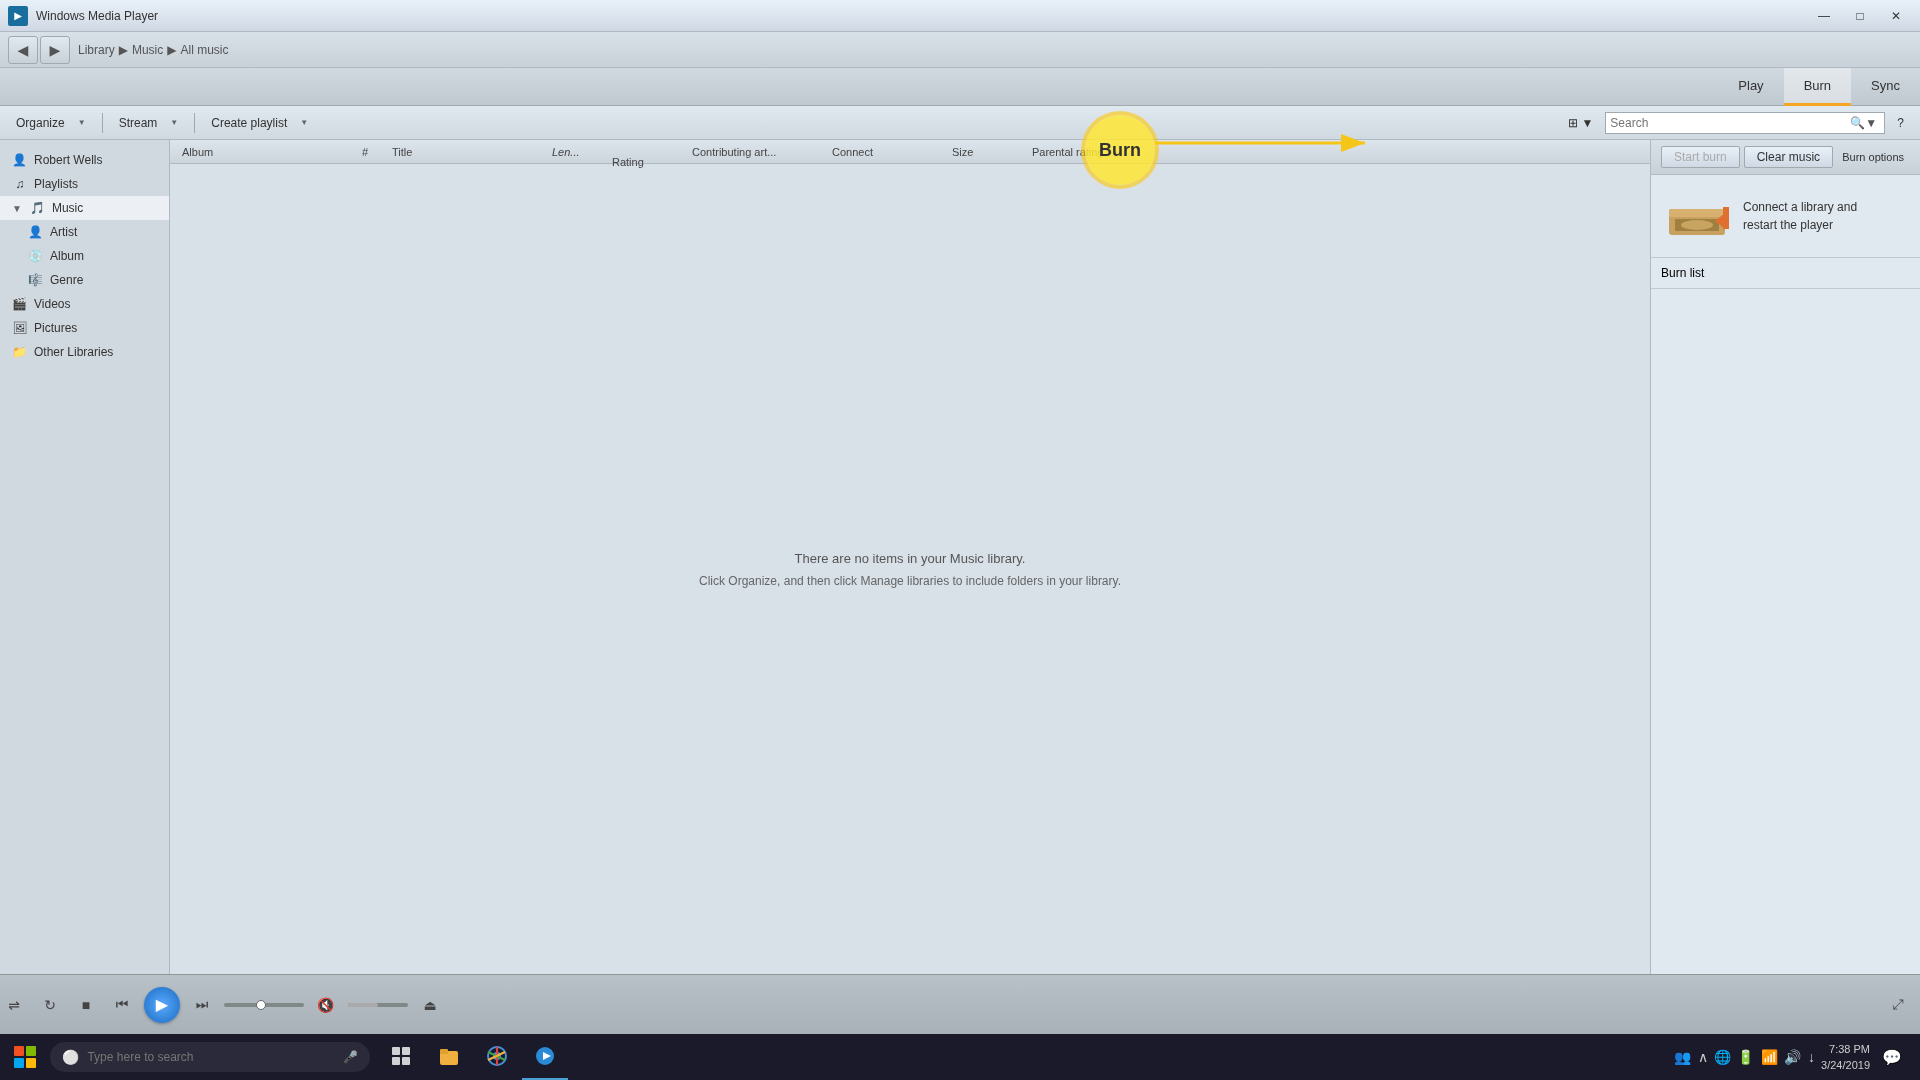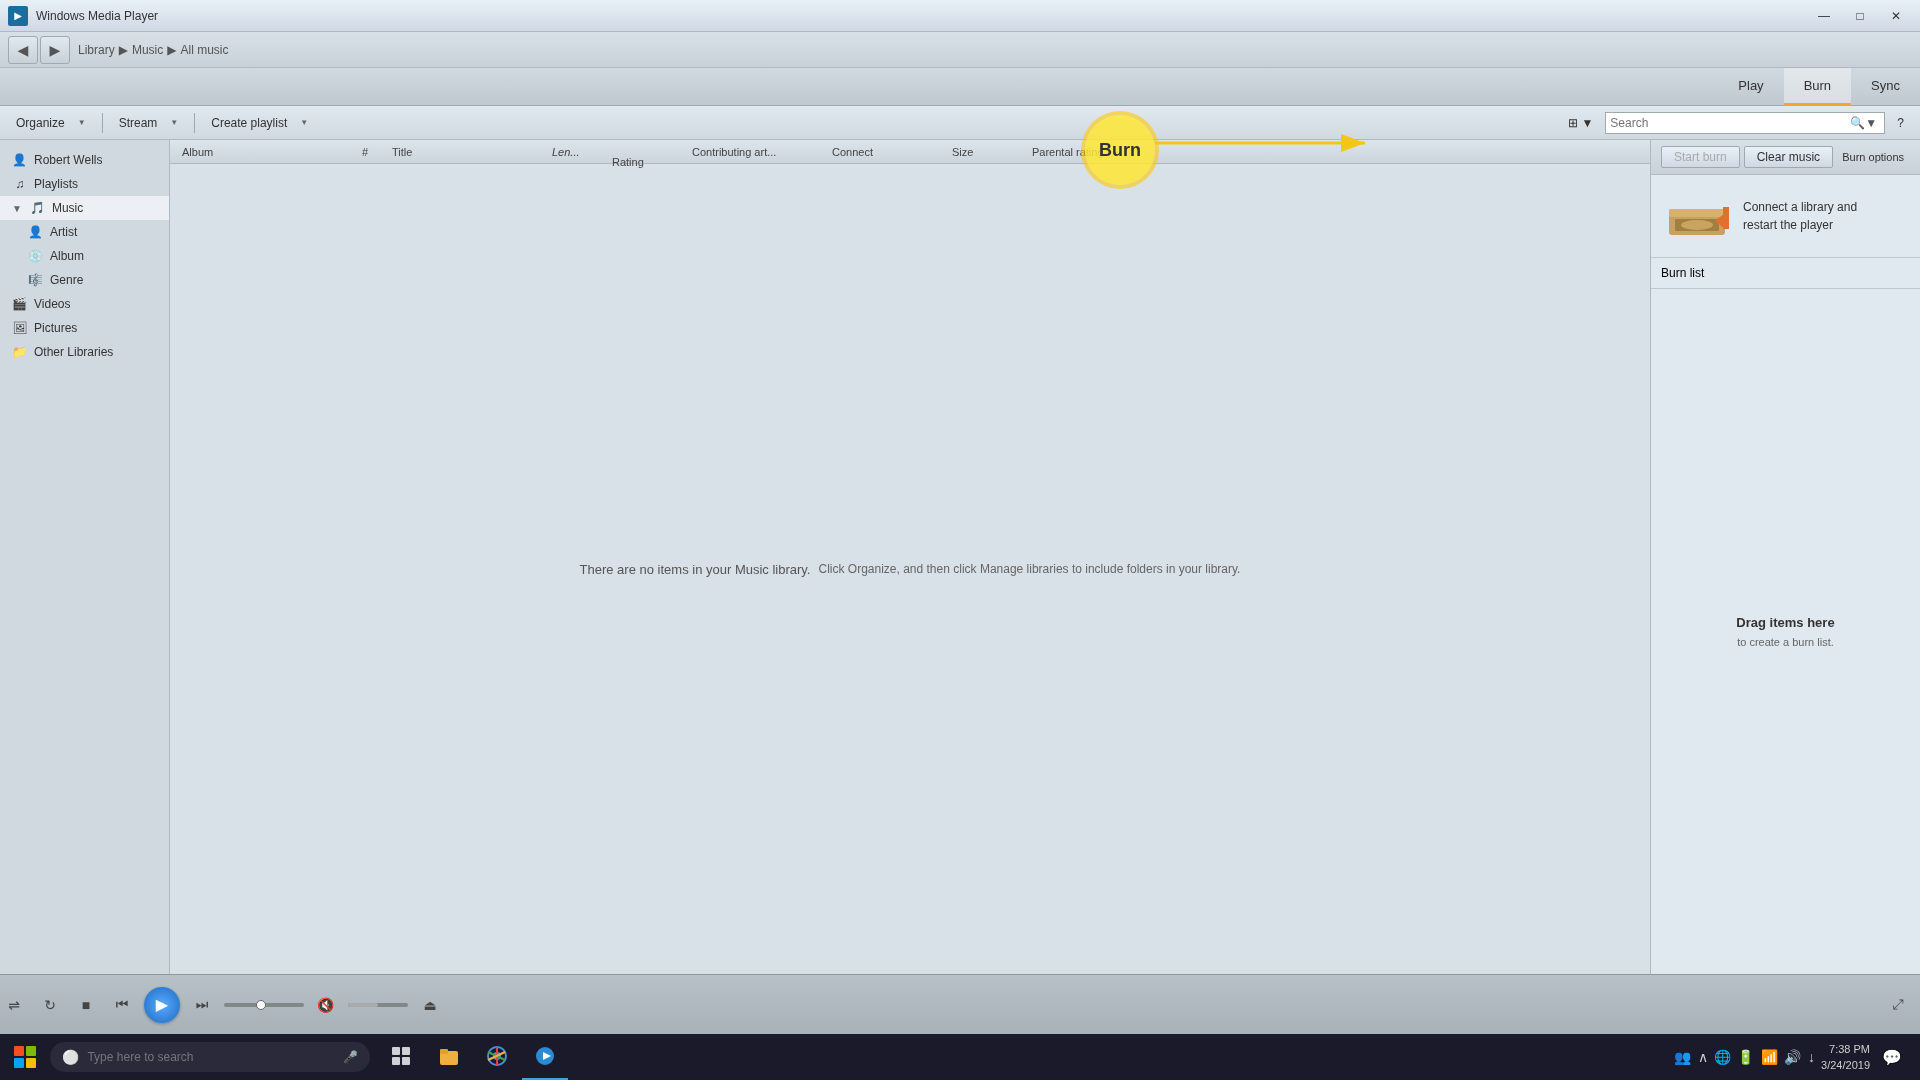--- a/index.html
+++ b/index.html
@@ -68,21 +68,21 @@
     .sidebar-item { display: flex; align-items: center; gap: 6px; padding: 4px 12px; cursor: pointer; font-size: 12px; color: #333; }
     .sidebar-item.active { background: rgba(255,255,255,0.6); }
     .sidebar-item .icon { width: 16px; height: 16px; display: flex; align-items: center; justify-content: center; font-size: 12px; }
     .sidebar-child { padding-left: 28px; }
     .sidebar-expand { font-size: 10px; color: #666; margin-right: 2px; }
 
     
     #content-area { flex: 1; background: #d8e0e8; display: flex; flex-direction: column; }
     #column-headers { display: flex; align-items: center; background: linear-gradient(to bottom, #dce4ec, #ccd4dc); border-bottom: 1px solid #b0b8c4; height: 24px; padding: 0 8px; }
     .col-header { font-size: 11px; color: #444; padding: 0 4px; cursor: pointer; }
-    #empty-message { flex: 1; display: flex; align-items: center; justify-content: center; color: #555; gap: 8px; }
+    #empty-message { flex: 1; display: flex; flex-direction: column; align-items: center; justify-content: center; color: #555; gap: 8px; }
     #empty-message .msg1 { font-size: 13px; }
     #empty-message .msg2 { font-size: 12px; color: #666; }
 
     
     #burn-panel { width: 270px; background: #e0e8f0; border-left: 1px solid #b0b8c4; display: flex; flex-direction: column; }
     #burn-panel-header { display: flex; align-items: center; justify-content: space-between; padding: 6px 10px; border-bottom: 1px solid #b0b8c4; background: linear-gradient(to bottom, #d8e0e8, #c8d0d8); }
     #start-clear-btns { display: flex; gap: 4px; }
     .burn-header-btn { padding: 3px 12px; font-size: 12px; border: 1px solid #a0a8b0; background: linear-gradient(to bottom, #e8f0f8, #d0d8e4); cursor: pointer; border-radius: 2px; color: #333; }
     .burn-header-btn.disabled { color: #aaa; cursor: default; }
     .burn-options-btn { font-size: 11px; color: #333; cursor: pointer; border: none; background: transparent; padding: 3px 6px; }
@@ -330,24 +330,20 @@
         <rect x="56" y="16" width="6" height="22" fill="#e07030"></rect>
       </svg>
       <div id="connect-msg">
         <div>Connect a library and</div>
         <div>restart the player</div>
       </div>
     </div>
     <div id="burn-list-section">
       <span>Burn list</span>
     </div>
-    <div id="burn-drop-area">
-      <div id="drag-here">Drag items here</div>
-      <div id="drag-sub">to create a burn list.</div>
-    </div>
   </div>
 
 </div>
 
 <div id="bottom-bar">
   <button class="ctrl-btn">⇌</button>
   <button class="ctrl-btn">↻</button>
   <button class="ctrl-btn">■</button>
   <button class="ctrl-btn">⏮</button>
   <button class="ctrl-btn play-btn">▶</button>

